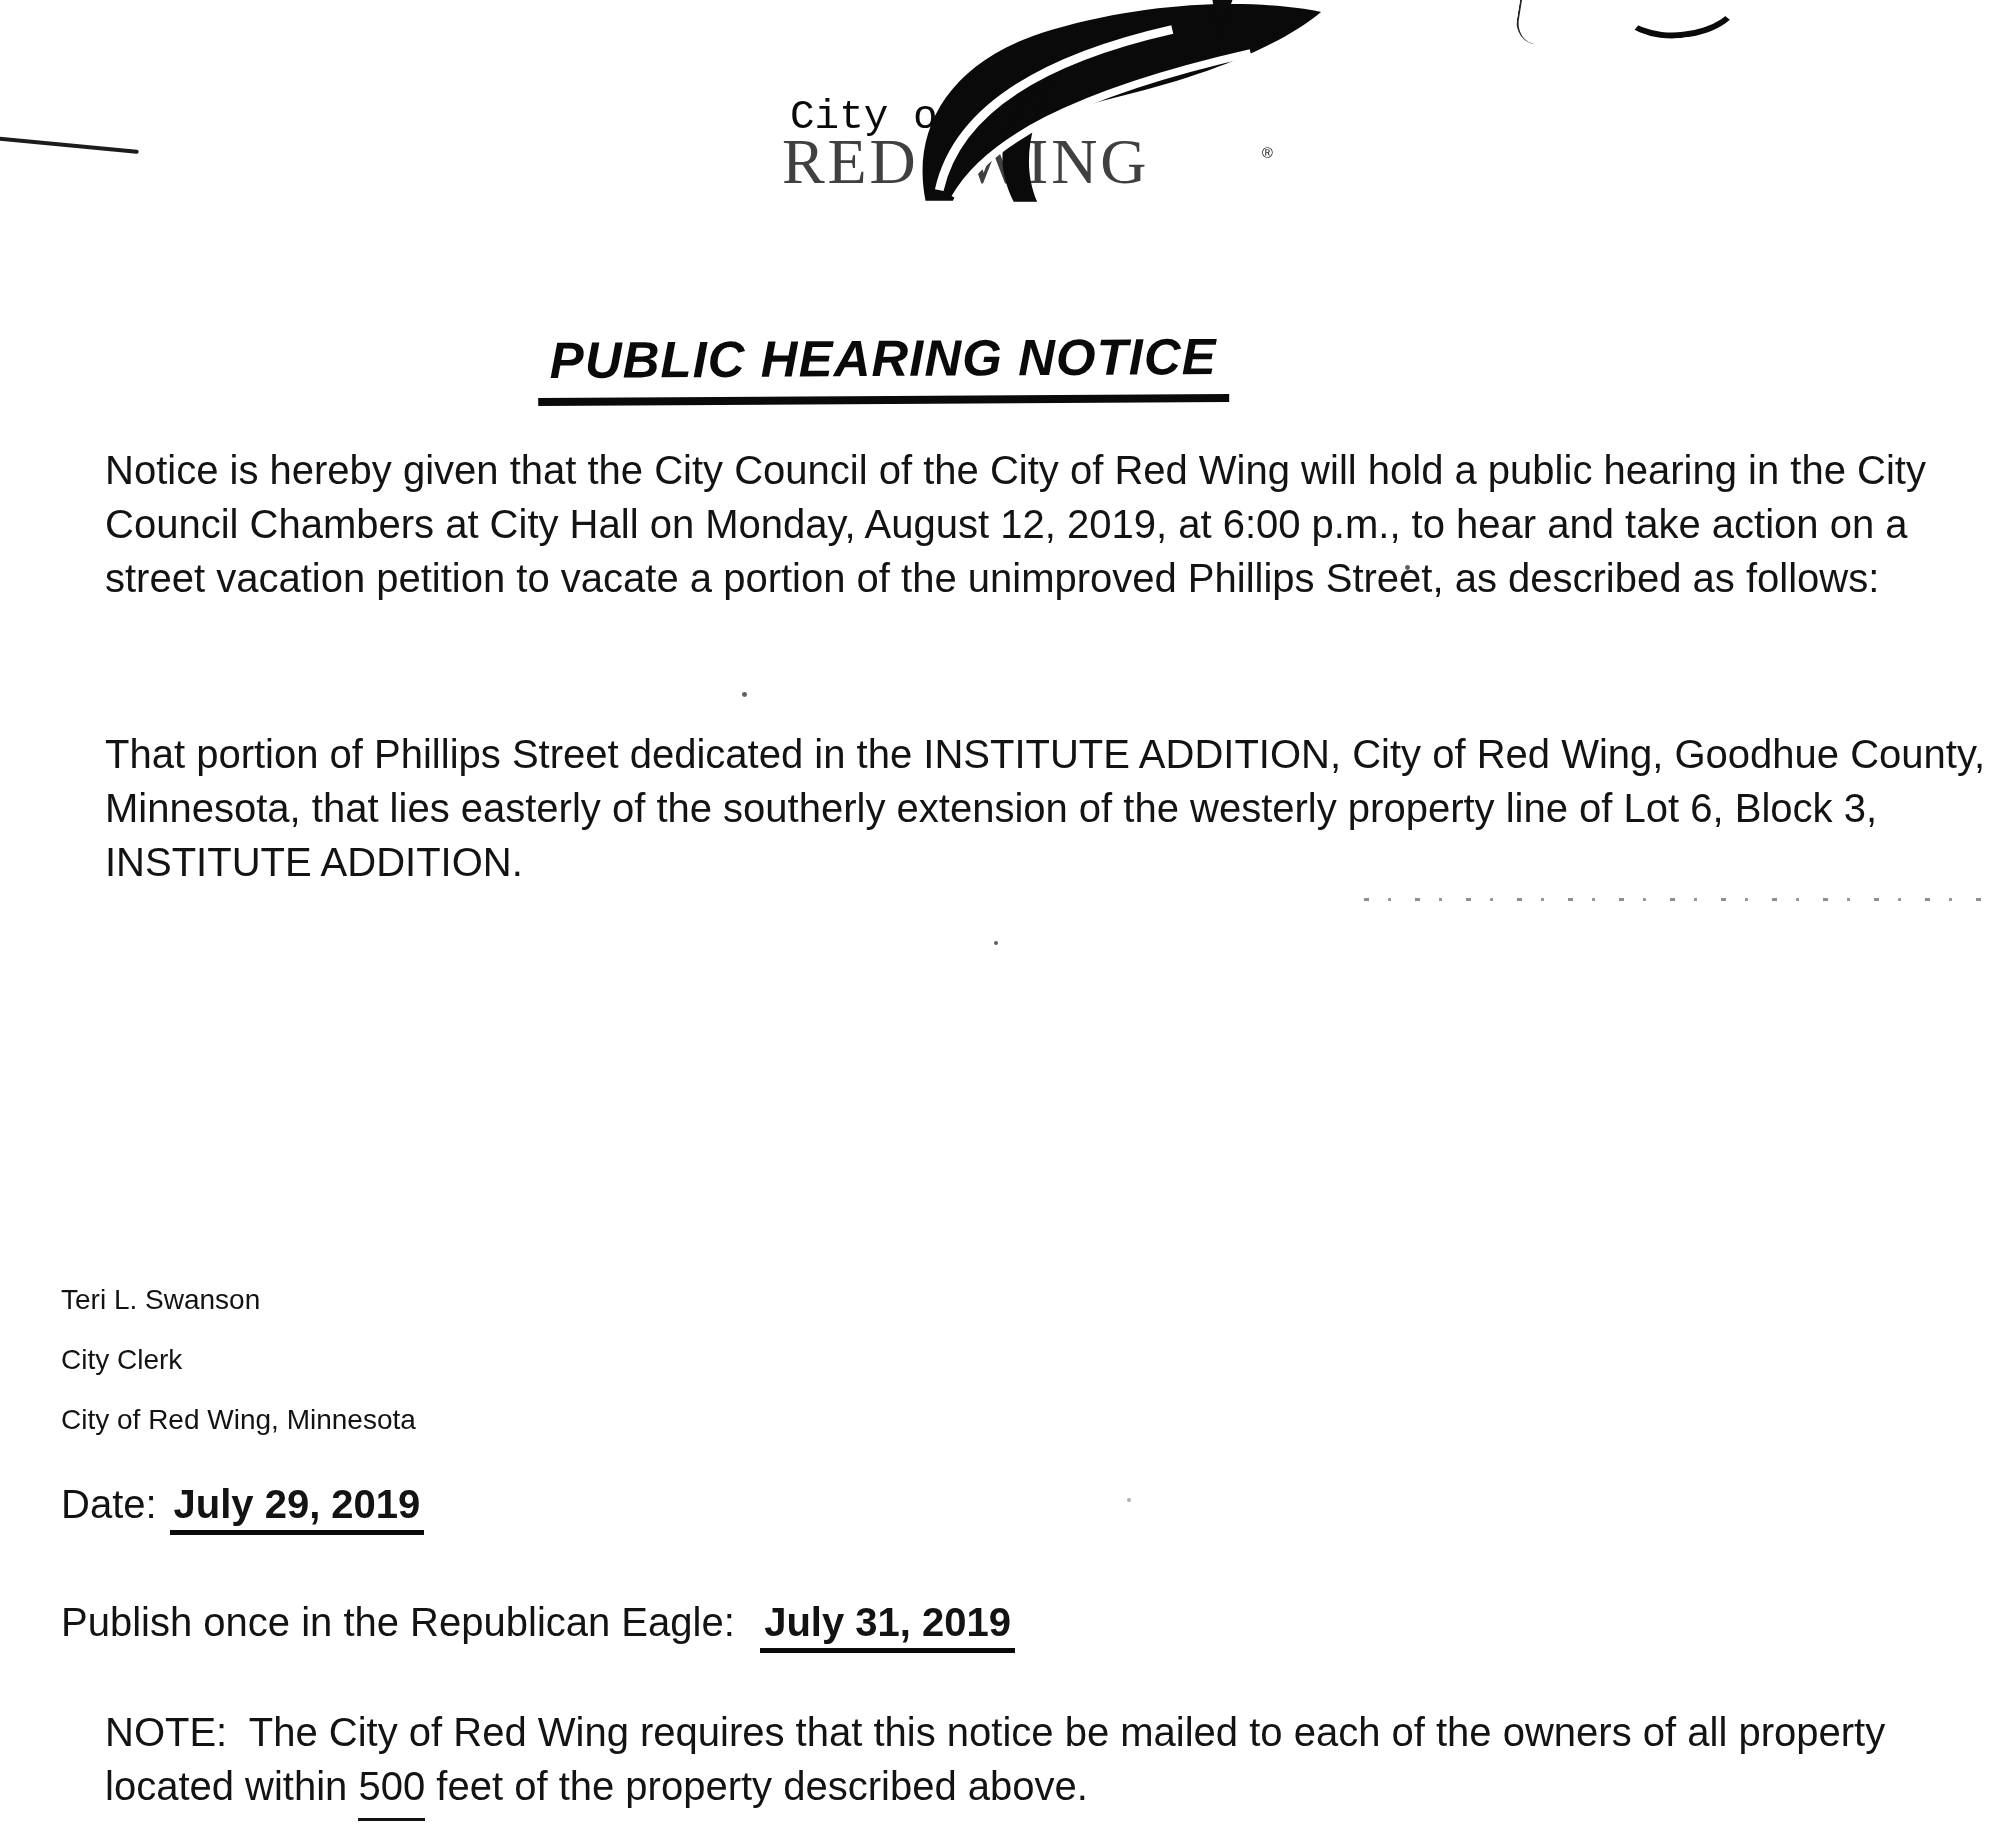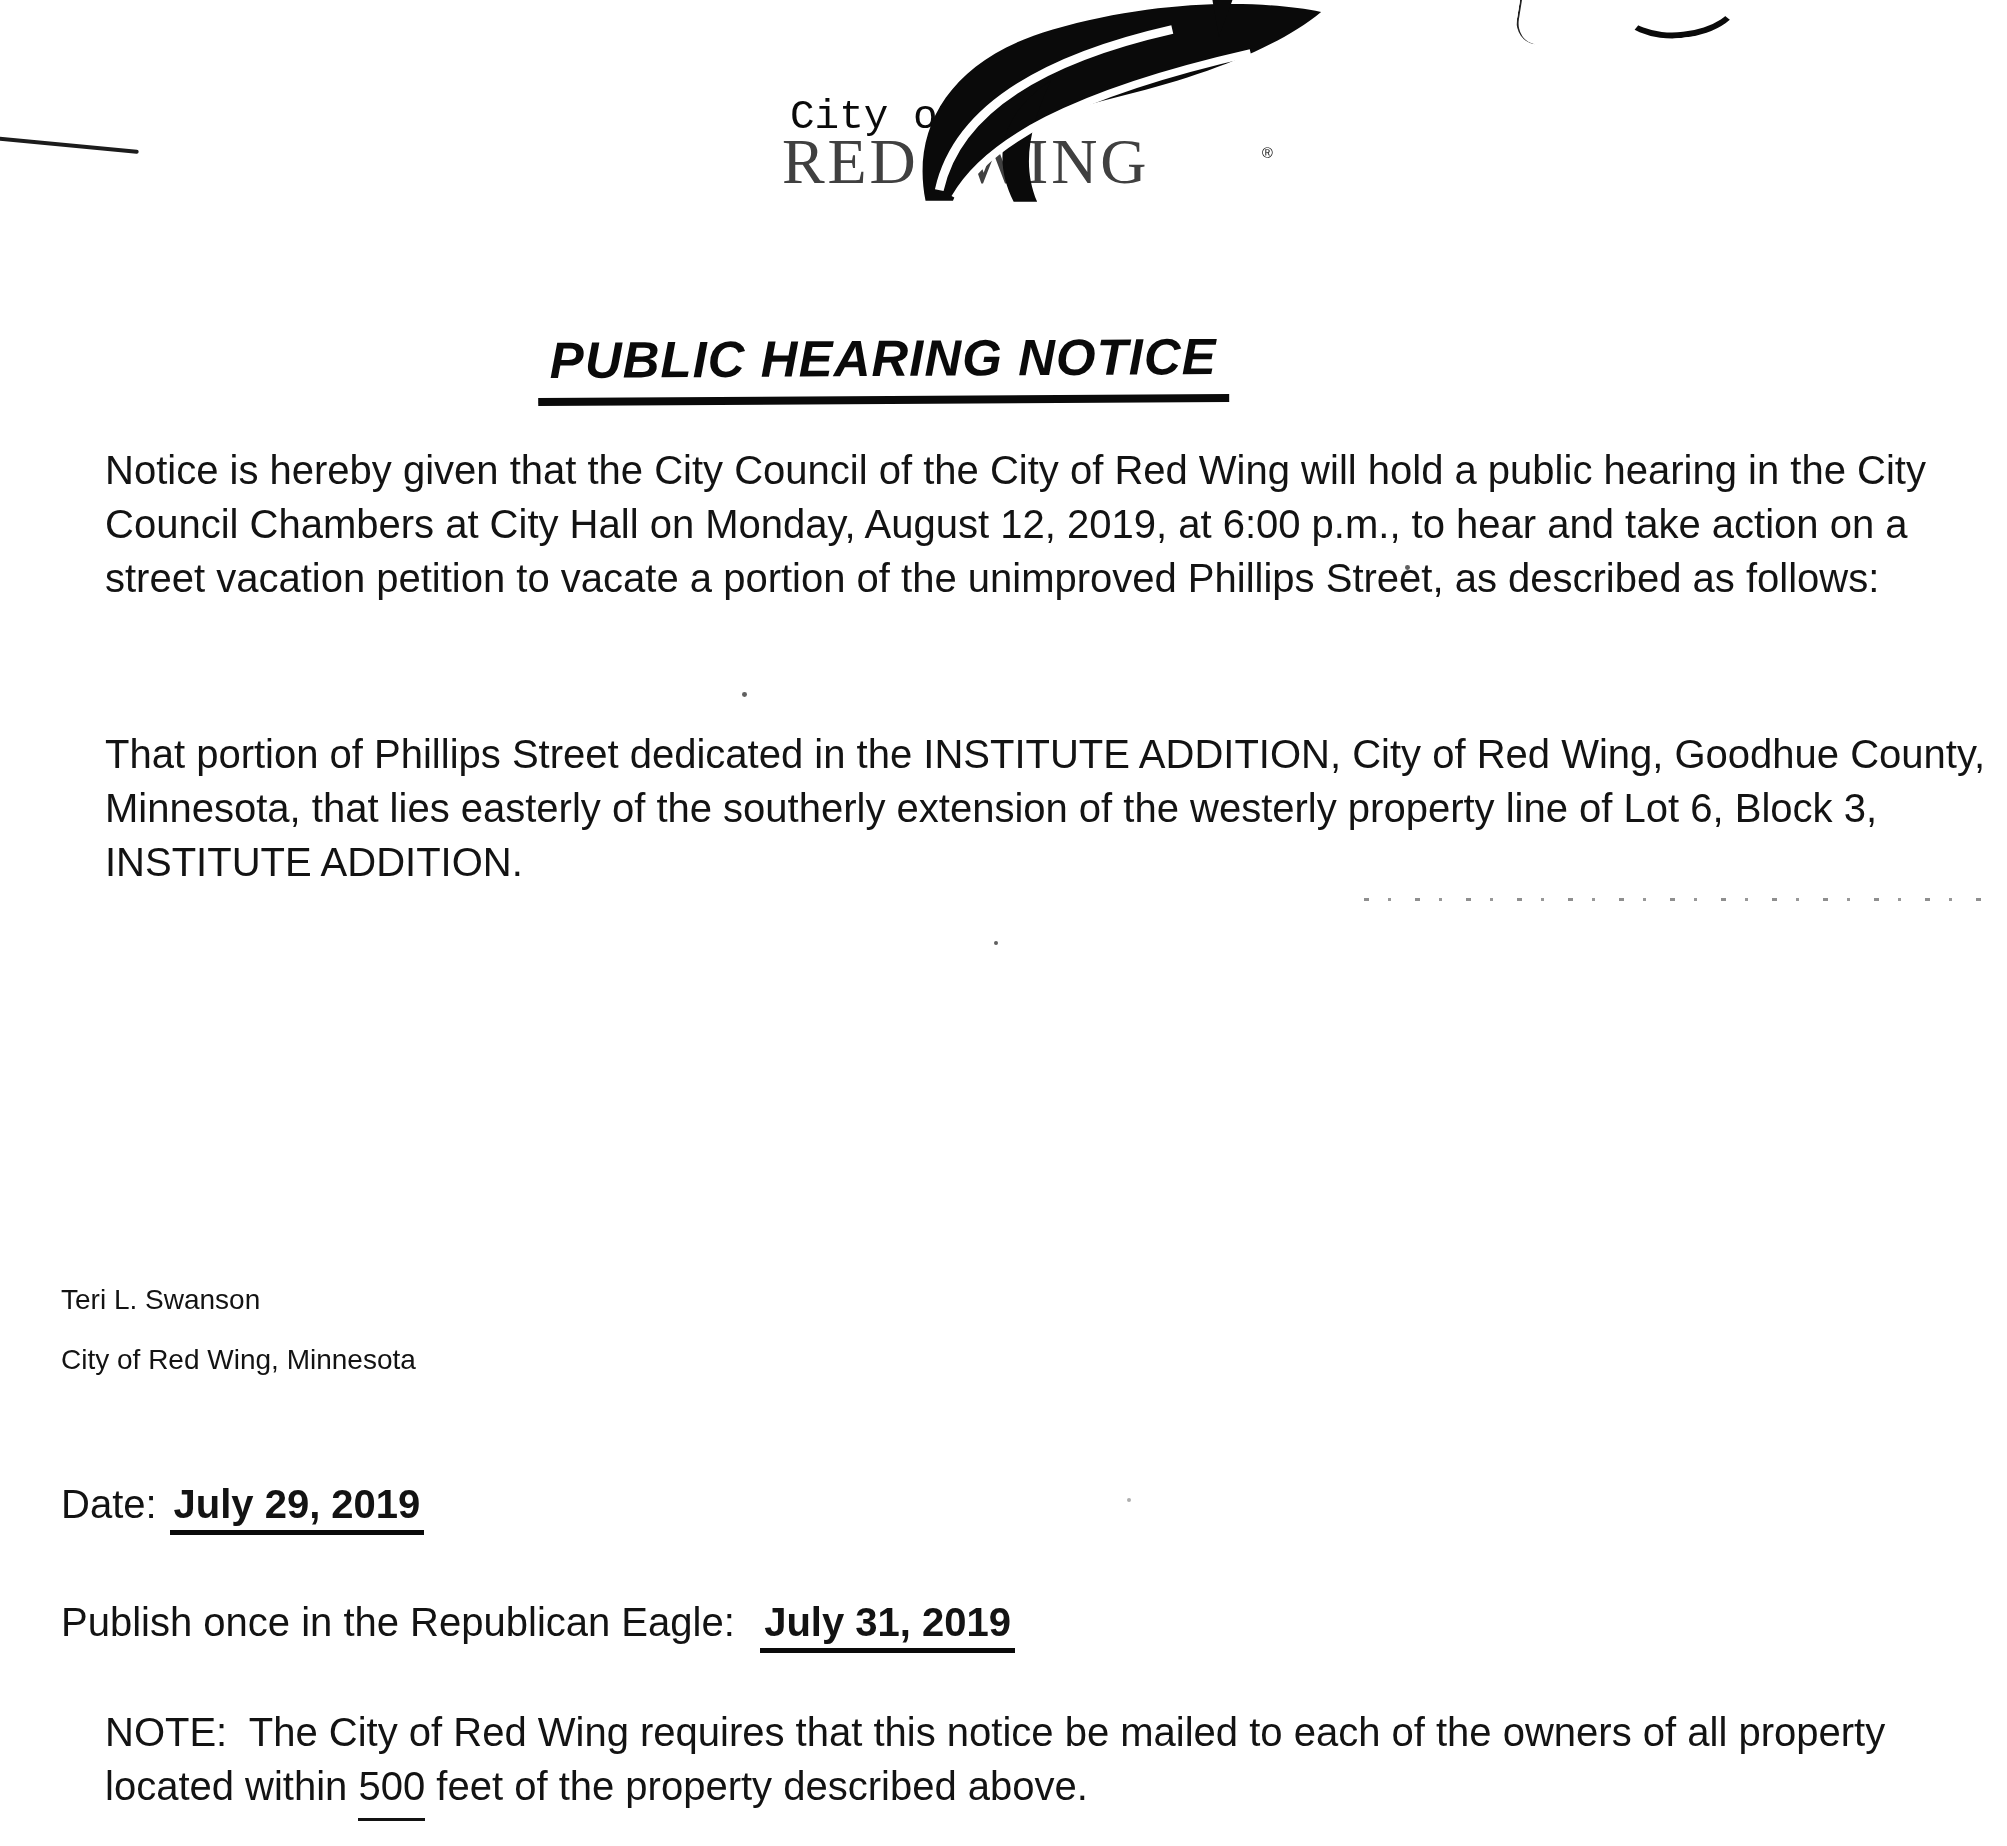--- a/index.html
+++ b/index.html
@@ -115,20 +115,21 @@
 
   <div class="title-row">
     <span class="doc-title">PUBLIC HEARING NOTICE</span>
   </div>
 
   <div class="para p-intro">Notice is hereby given that the City Council of the City of Red Wing will hold a public hearing in the City Council Chambers at City Hall on Monday, August 12, 2019, at 6:00 p.m., to hear and take action on a street vacation petition to vacate a portion of the unimproved Phillips Street, as described as follows:</div>
   <div class="para p-legal">That portion of Phillips Street dedicated in the INSTITUTE ADDITION, City of Red Wing, Goodhue County, Minnesota, that lies easterly of the southerly extension of the westerly property line of Lot 6, Block 3, INSTITUTE ADDITION.</div>
 
   <div class="sig">
     <div>Teri L. Swanson</div>
+    <div>City Clerk</div>
     <div>City of Red Wing, Minnesota</div>
   </div>
 
   <div class="labelled-line line-date">
     <span>Date:</span><span class="bold-underlined">July 29, 2019</span>
   </div>
 
   <div class="labelled-line line-publish">
     <span>Publish once in the Republican Eagle:</span><span class="bold-underlined">July 31, 2019</span>
   </div>

